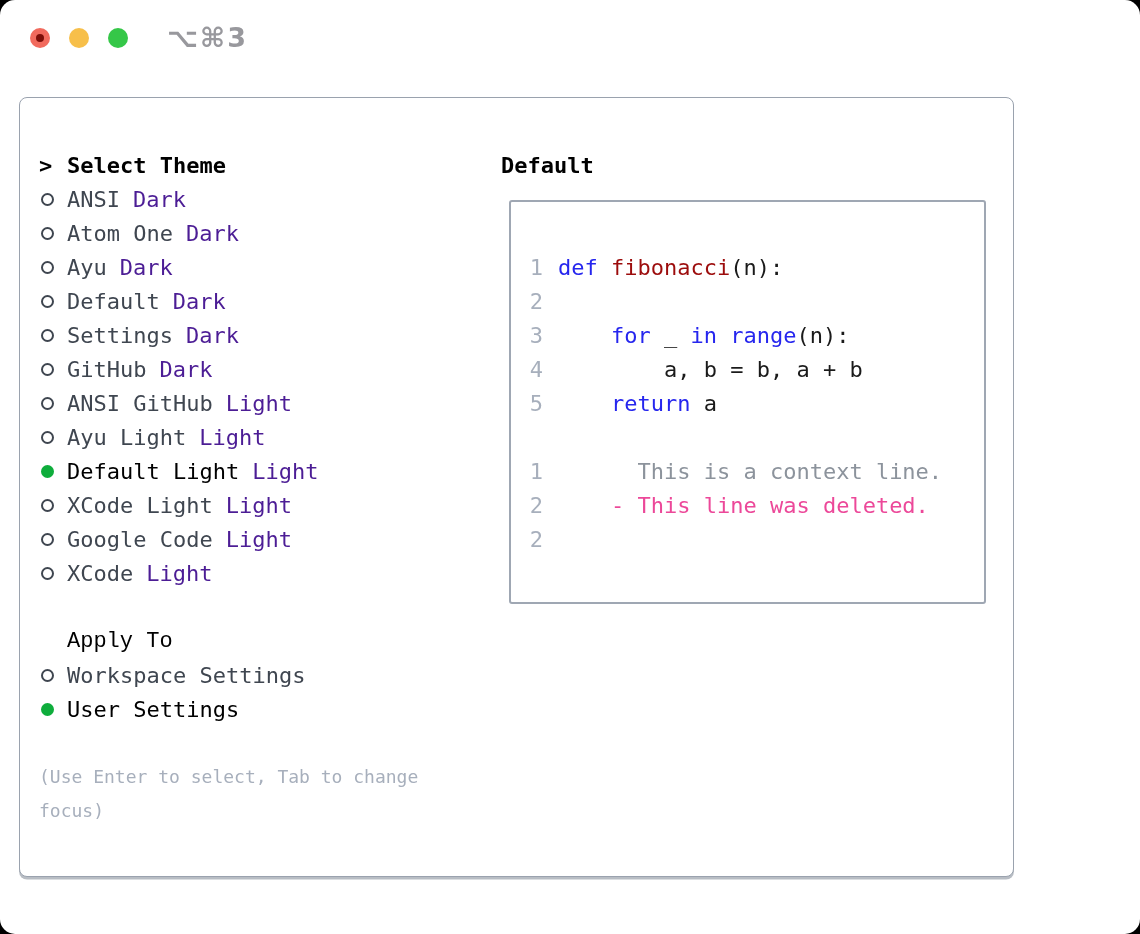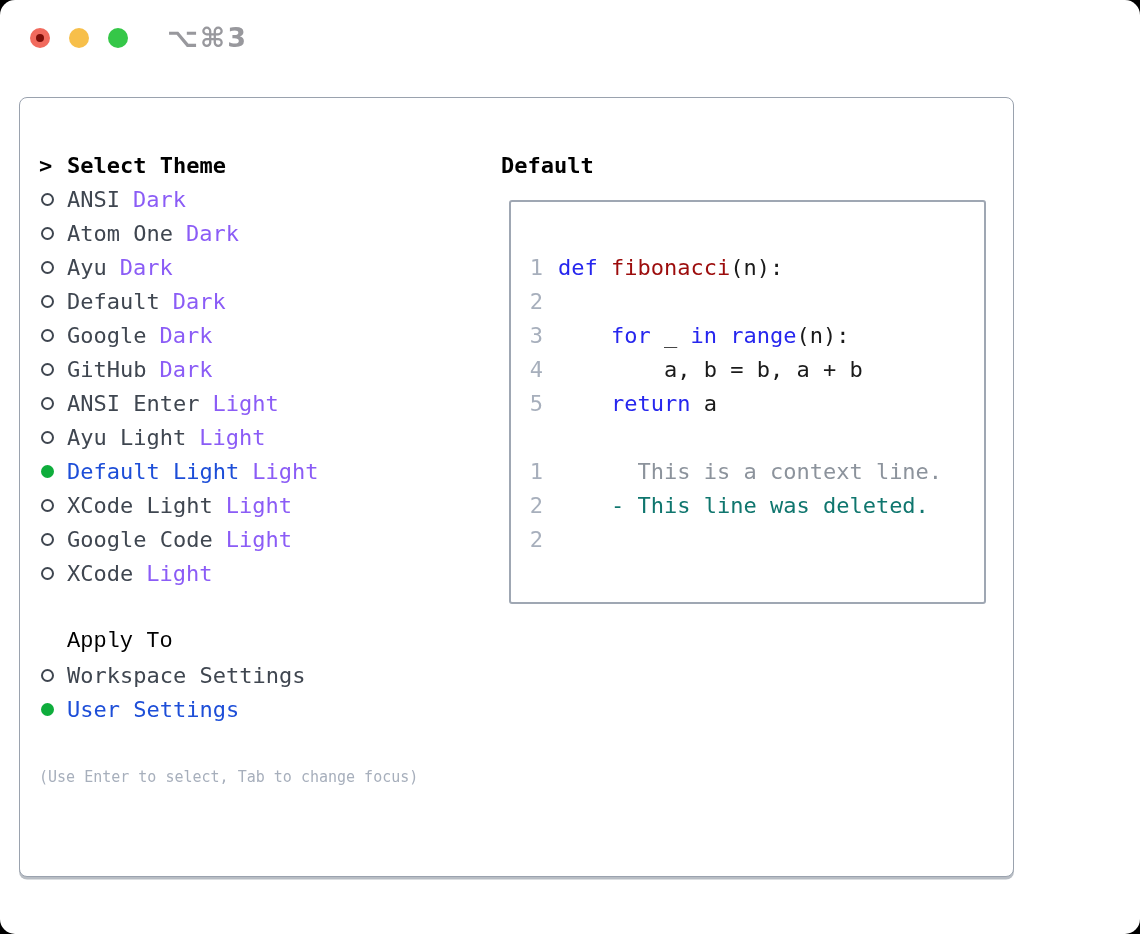--- a/index.html
+++ b/index.html
@@ -35,43 +35,43 @@
   }
   .left-col{width:462px;}
   .right-col{flex:1;}
   .row{display:flex;align-items:center;height:34px;font-size:22px;}
   .row.blank{height:34px;}
   .marker{width:28px;display:flex;align-items:center;flex:none;}
   .prompt-char{font-weight:700;color:#000;}
   .head-label{font-weight:700;color:#000;white-space:pre;}
   .section-title{color:#000;white-space:pre;font-family:Liberation Mono, monospace;}
   .label{color:#3f4650;white-space:pre;}
-  .label.green{color:#1d4ed8;text-align:right;}
-  .tag{color:#8b5cf6;margin-left:13px;white-space:pre;}
+  .label.green{color:#000000;text-align:right;}
+  .tag{color:#4c1d95;margin-left:13px;white-space:pre;}
   .dot{width:13px;height:13px;box-sizing:border-box;border:2px solid #3f4650;
        border-radius:50%;margin-left:2px;}
   .dot.filled{background:#0fad3c;border-color:#0fad3c;}
   .hint{
-    margin-top:34px;width:420px;color:#a7afbc;font-size:15px;line-height:34px;
+    margin-top:34px;width:420px;color:#a7afbc;font-size:18px;line-height:34px;
   }
   
   .preview-title-row{height:34px;display:flex;align-items:center;}
   .preview-title{font-weight:700;color:#000;font-size:22px;margin-left:0;}
   .preview-box{
     margin-top:18px;margin-left:8px;width:477px;height:404px;box-sizing:border-box;
     border:2px solid #9fa7b3;border-radius:3px;background:#fff;
     padding:48px 0 0 18px;overflow:hidden;
   }
   .prow{display:flex;align-items:center;height:34px;font-size:22px;}
   .lineno{color:#a7afbc;width:14px;flex:none;margin-right:15px;text-align:right;white-space:pre;}
   .pcontent{white-space:pre;color:#1a1a1a;}
   .c-kw{color:#2626ee;}
   .c-fn{color:#9c0c0c;}
   .c-ctx{color:#8c939c;}
-  .c-del{color:#0f766e;margin-top:16px;}
+  .c-del{color:#ec4899;margin-top:16px;}
   .c-add{color:#0ebe14;}
 </style>
 </head>
 <body>
 
 <div class="window">
 
   <div class="traffic">
     <div class="light red">
       <div class="inner-dot"></div>
@@ -118,35 +118,35 @@
             <span class="marker">
               <span class="dot"></span>
             </span>
             <span class="label">Default</span>
             <span class="tag">Dark</span>
           </div>
           <div class="row">
             <span class="marker">
               <span class="dot"></span>
             </span>
-            <span class="label">Google</span>
+            <span class="label">Settings</span>
             <span class="tag">Dark</span>
           </div>
           <div class="row">
             <span class="marker">
               <span class="dot"></span>
             </span>
             <span class="label">GitHub</span>
             <span class="tag">Dark</span>
           </div>
           <div class="row">
             <span class="marker">
               <span class="dot"></span>
             </span>
-            <span class="label">ANSI Enter</span>
+            <span class="label">ANSI GitHub</span>
             <span class="tag">Light</span>
           </div>
           <div class="row">
             <span class="marker">
               <span class="dot"></span>
             </span>
             <span class="label">Ayu Light</span>
             <span class="tag">Light</span>
           </div>
           <div class="row">

